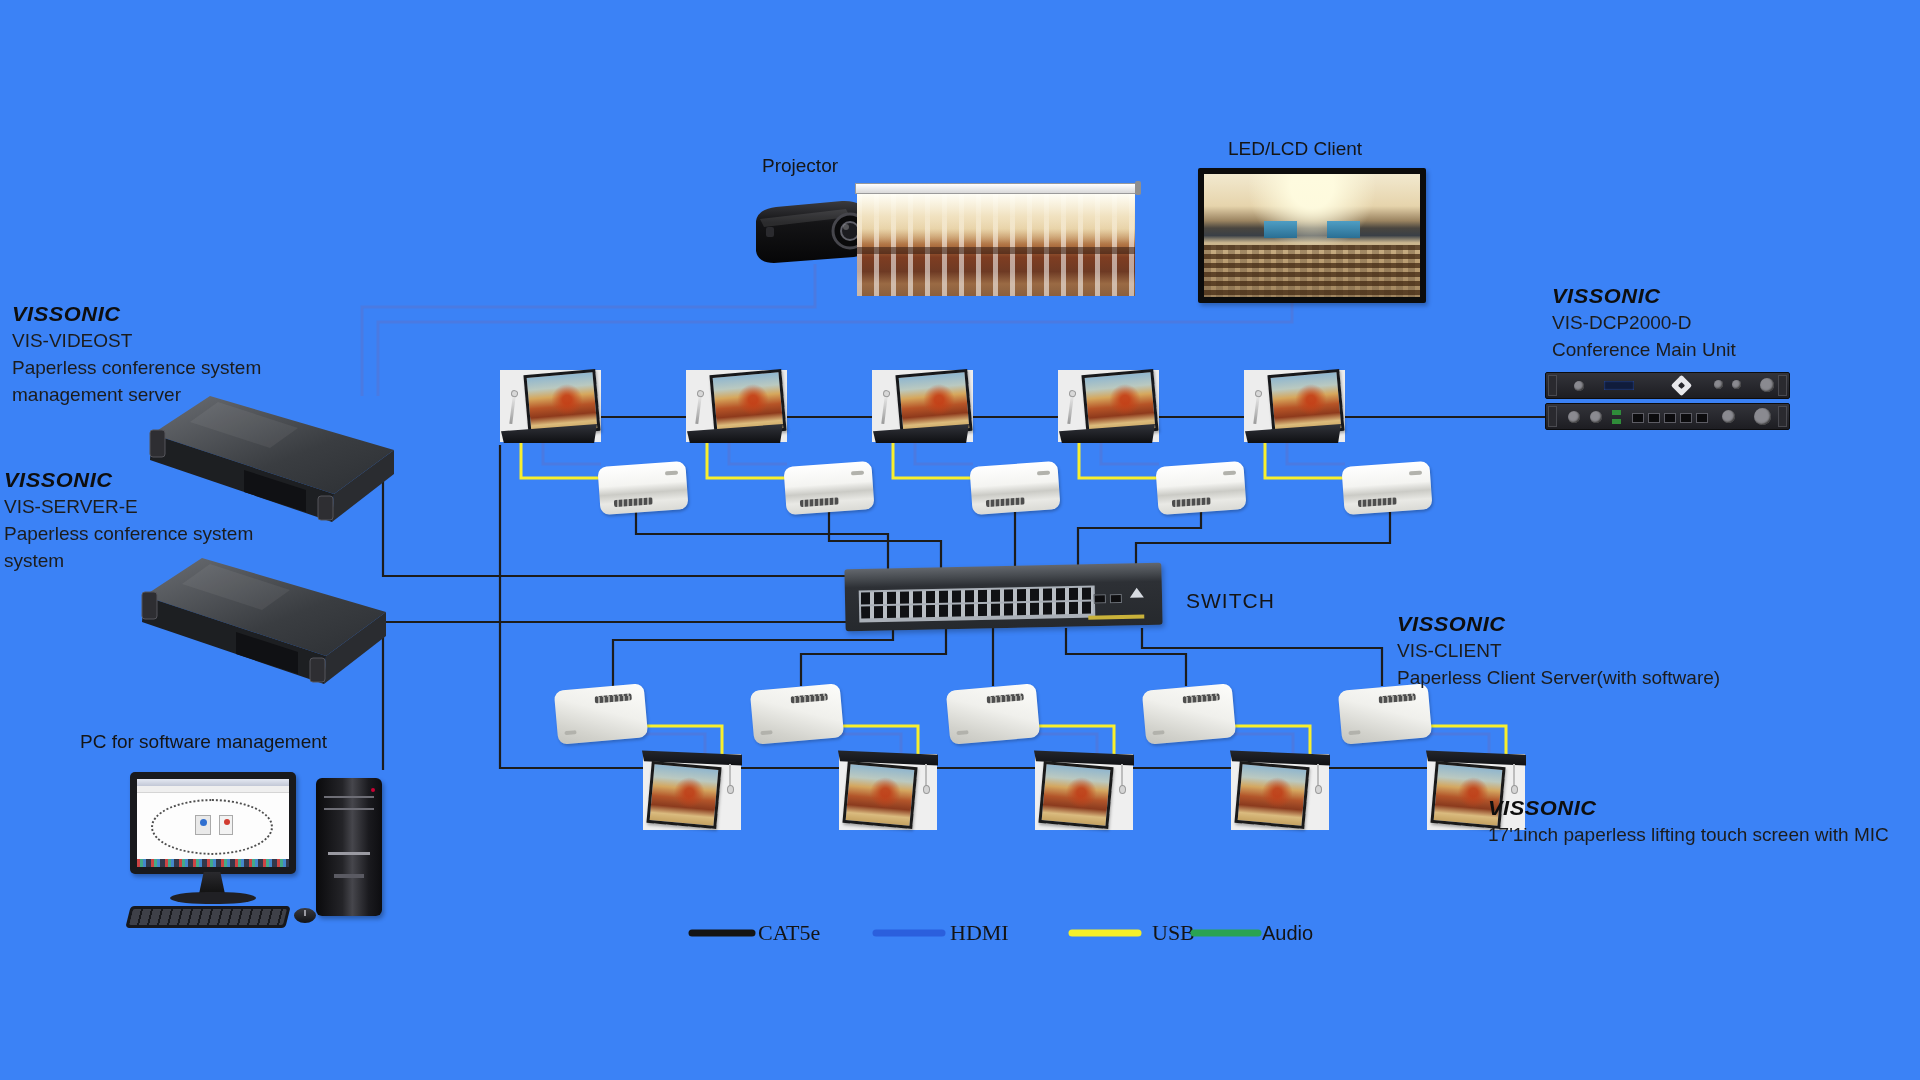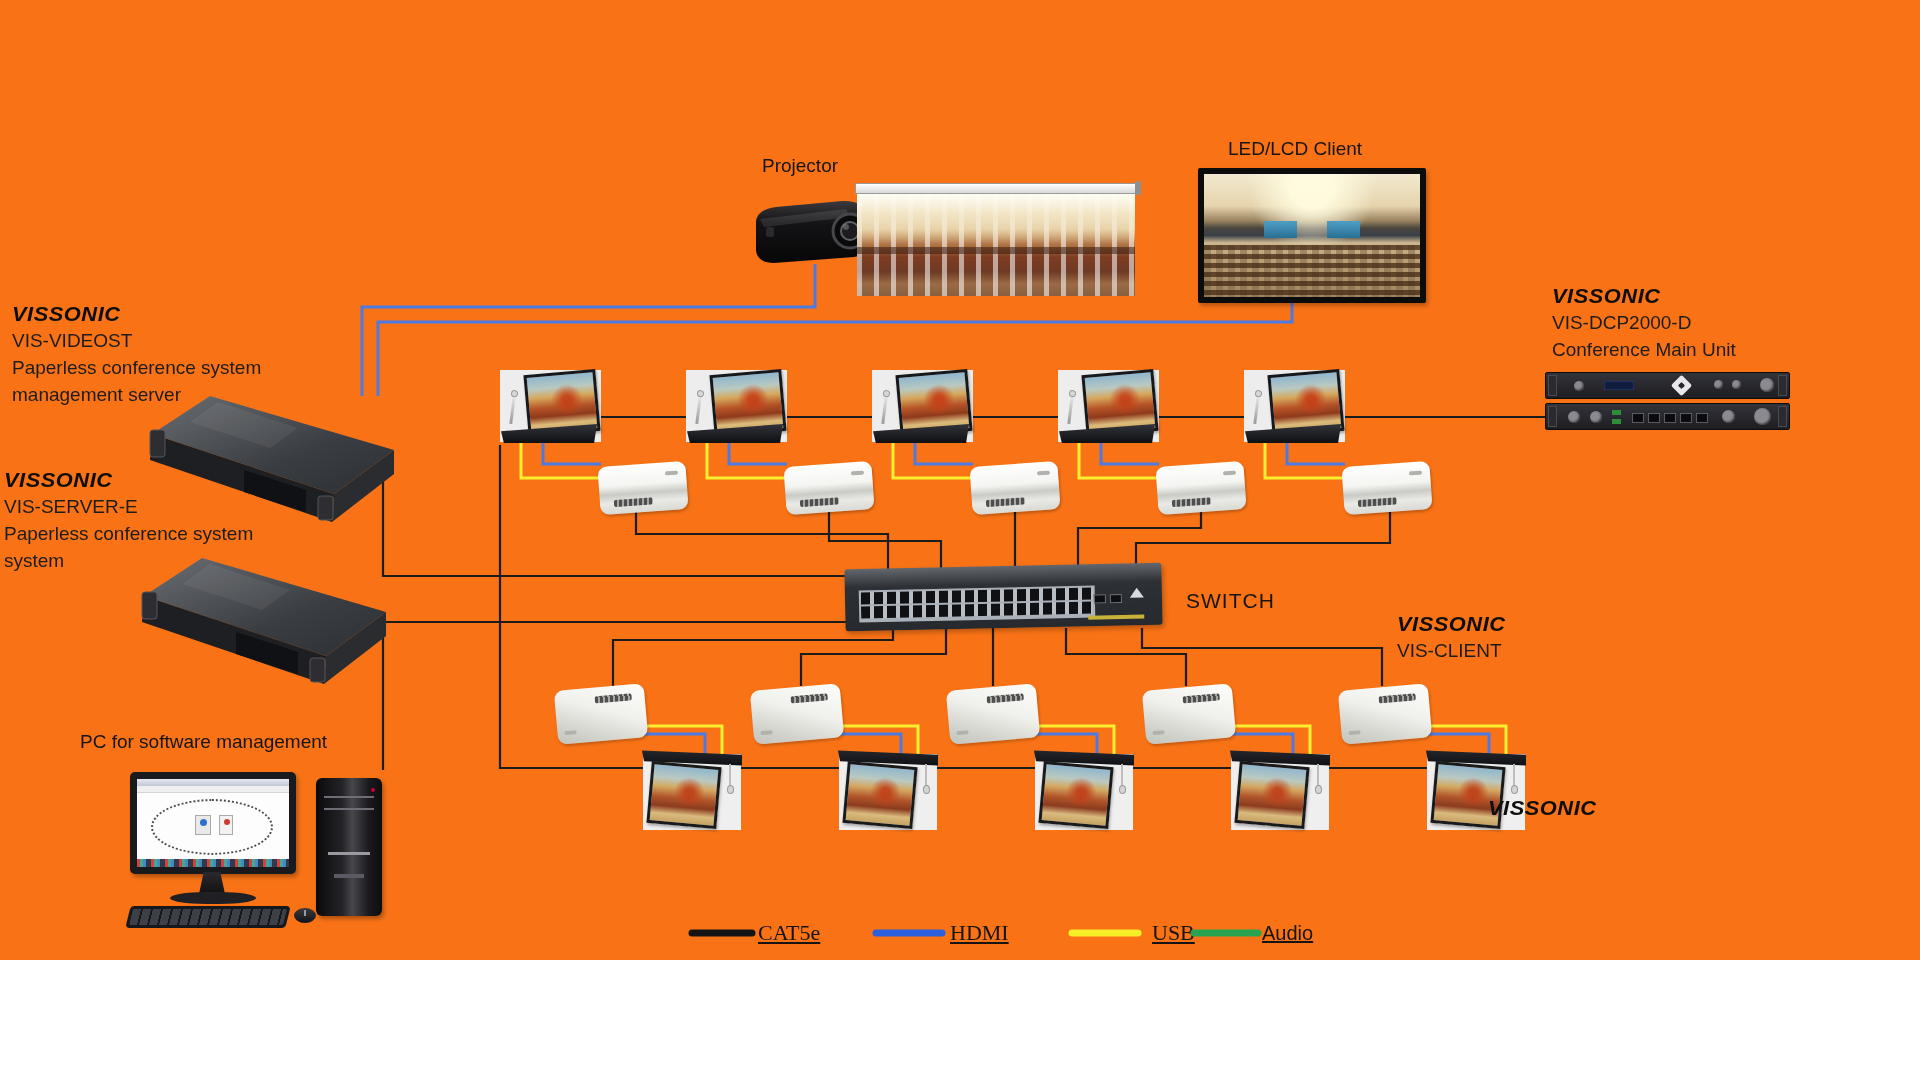--- a/index.html
+++ b/index.html
@@ -1,16 +1,16 @@
 <!DOCTYPE html>
 <html><head>
 <meta charset="utf-8">
 <style>
   html,body{margin:0;padding:0;background:#fff;}
-  .stage{position:relative;width:1920px;height:960px;overflow:hidden;background:#f97316;
+  .stage{position:relative;width:1920px;height:1080px;overflow:hidden;background:#3b82f6;
          font-family:"Liberation Sans","DejaVu Sans",sans-serif;color:#1a1a1a;}
   
   #wires{position:absolute;left:0;top:0;z-index:1;}
   #wires path{fill:none;}
   
   .tblock{position:absolute;z-index:30;line-height:27px;font-size:19px;color:#1c1c1c;white-space:nowrap;}
   .brand{font-weight:800;font-style:italic;font-size:21px;letter-spacing:.5px;transform:scaleX(1.04);transform-origin:left;color:#0e0e0e;}
   .plain-label{position:absolute;z-index:30;font-size:19px;color:#151515;white-space:nowrap;}
   
   .devsvg{position:absolute;z-index:10;}
@@ -110,21 +110,21 @@
   .mouse::after{content:"";position:absolute;left:10px;top:2px;width:2px;height:6px;background:#9a9aa0;}
   .tower{position:absolute;left:316px;top:778px;width:66px;height:138px;border-radius:6px;
      background:linear-gradient(90deg,#0a0a0c 0%,#242428 40%,#46464c 55%,#1a1a1e 80%,#0d0d10 100%);box-shadow:2px 3px 4px rgba(0,0,0,.3);}
   .tower .l1,.tower .l2{position:absolute;left:8px;width:50px;height:2px;background:#6e6e76;}
   .tower .l1{top:18px;} .tower .l2{top:30px;}
   .tower .slot{position:absolute;left:12px;top:74px;width:42px;height:3px;background:#9a9aa2;}
   .tower .lbl{position:absolute;left:18px;top:96px;width:30px;height:4px;background:#5a5a62;}
   .tower .dot{position:absolute;right:7px;top:10px;width:4px;height:4px;border-radius:50%;background:#c03;}
   
   .leg{position:absolute;top:919px;height:28px;display:flex;align-items:center;z-index:30;}
-  .leg .lbl{font-family:"Liberation Serif","DejaVu Serif",serif;font-size:22px;color:#141414;margin-left:2px;text-decoration:underline;}
+  .leg .lbl{font-family:"Liberation Serif","DejaVu Serif",serif;font-size:22px;color:#141414;margin-left:2px;}
   .leg .lbl.sans{font-family:"Liberation Sans","DejaVu Sans",sans-serif;font-size:20px;margin-left:0;}
 </style>
 </head>
 <body>
 
 <div class="stage">
 
   <svg id="wires" width="1920" height="1080">
 
     <g stroke-width="3" stroke="#4a7ae2">
@@ -199,24 +199,26 @@
 
   <div class="tblock" style="left:1552px;top:282px;">
     <div class="brand">VISSONIC</div>
     <div>VIS-DCP2000-D</div>
     <div>Conference Main Unit</div>
   </div>
 
   <div class="tblock" style="left:1397px;top:610px;">
     <div class="brand">VISSONIC</div>
     <div>VIS-CLIENT</div>
+    <div>Paperless Client Server(with software)</div>
   </div>
 
   <div class="tblock" style="left:1488px;top:794px;">
     <div class="brand">VISSONIC</div>
+    <div>17'1inch paperless lifting touch screen with MIC</div>
   </div>
 
   <svg class="devsvg" style="left:148px;top:390px;" width="250" height="140" viewBox="0 0 250 140">
     <defs>
         <linearGradient id="sv1" x1="0" y1="0" x2="1" y2="1">
       <stop offset="0" stop-color="#6b6e73"></stop>
           <stop offset=".6" stop-color="#3a3d41"></stop>
           <stop offset="1" stop-color="#2c2f33"></stop>
         </linearGradient>
       </defs>

